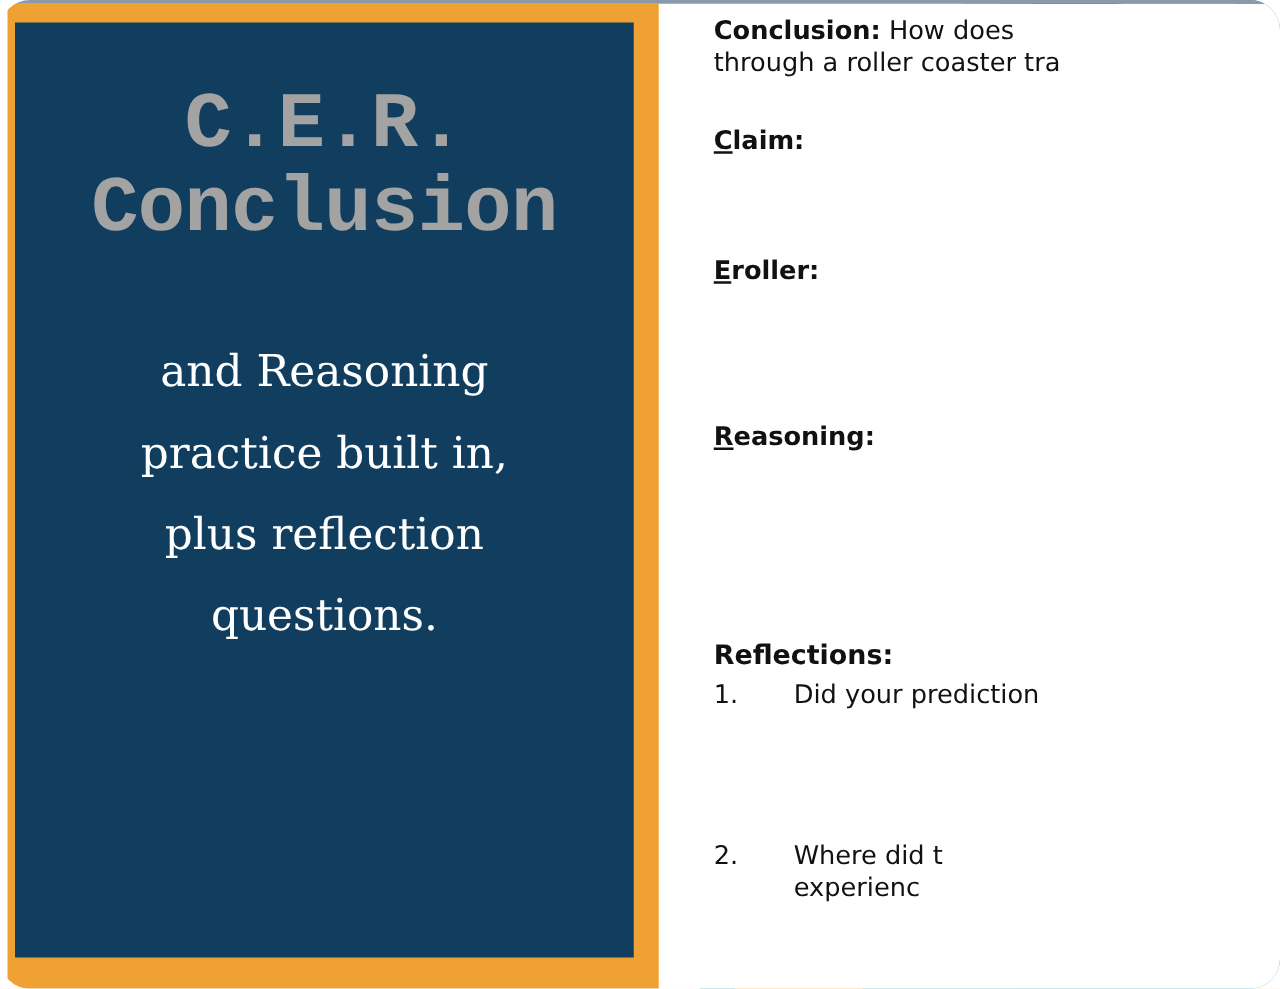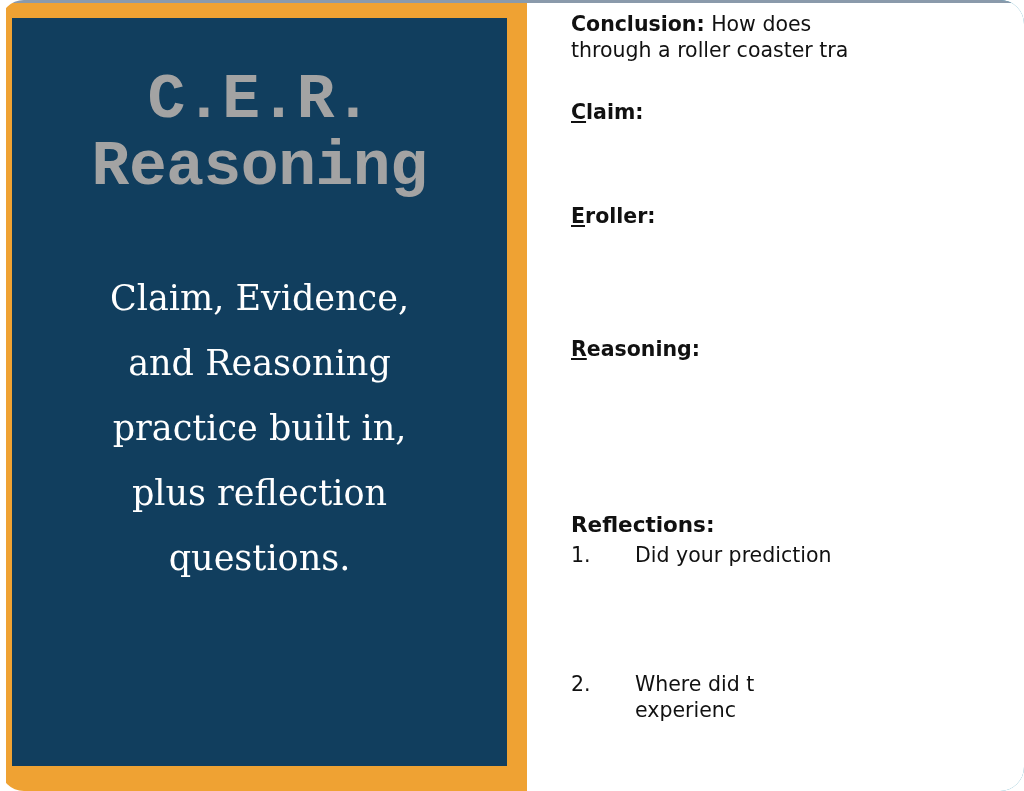--- a/index.html
+++ b/index.html
@@ -181,24 +181,23 @@
         </span>
       </div>
     </div>
 
   </div>
 
   <div id="card-frame"></div>
   <div id="card-inner">
     <div id="card-title">
       <span class="t-line">C.E.R.</span>
-      <span class="t-line">Reasoning</span>
+      <span class="t-line">Conclusion</span>
     </div>
     <div id="card-body">
-      <span class="b-line">Claim, Evidence,</span>
       <span class="b-line">and Reasoning</span>
       <span class="b-line">practice built in,</span>
       <span class="b-line">plus reflection</span>
       <span class="b-line">questions.</span>
     </div>
   </div>
 
   <div id="top-rule"></div>
 
 </div>

